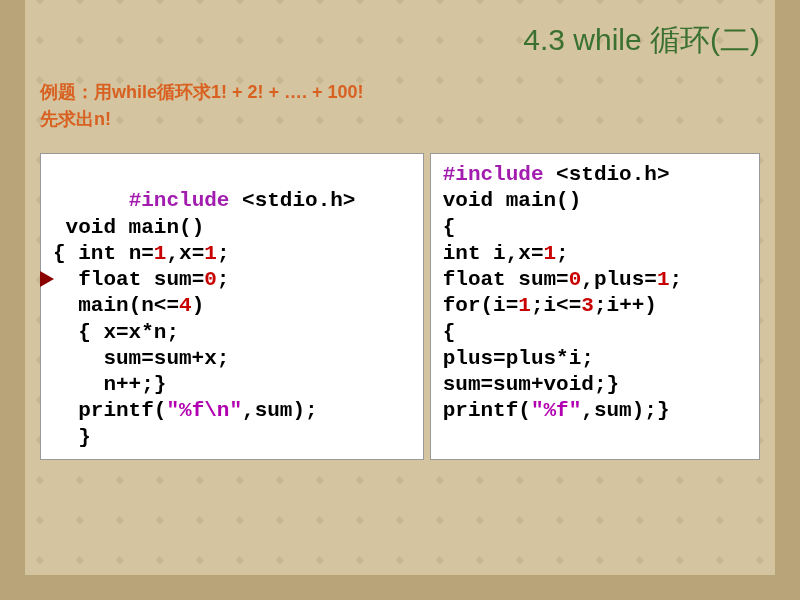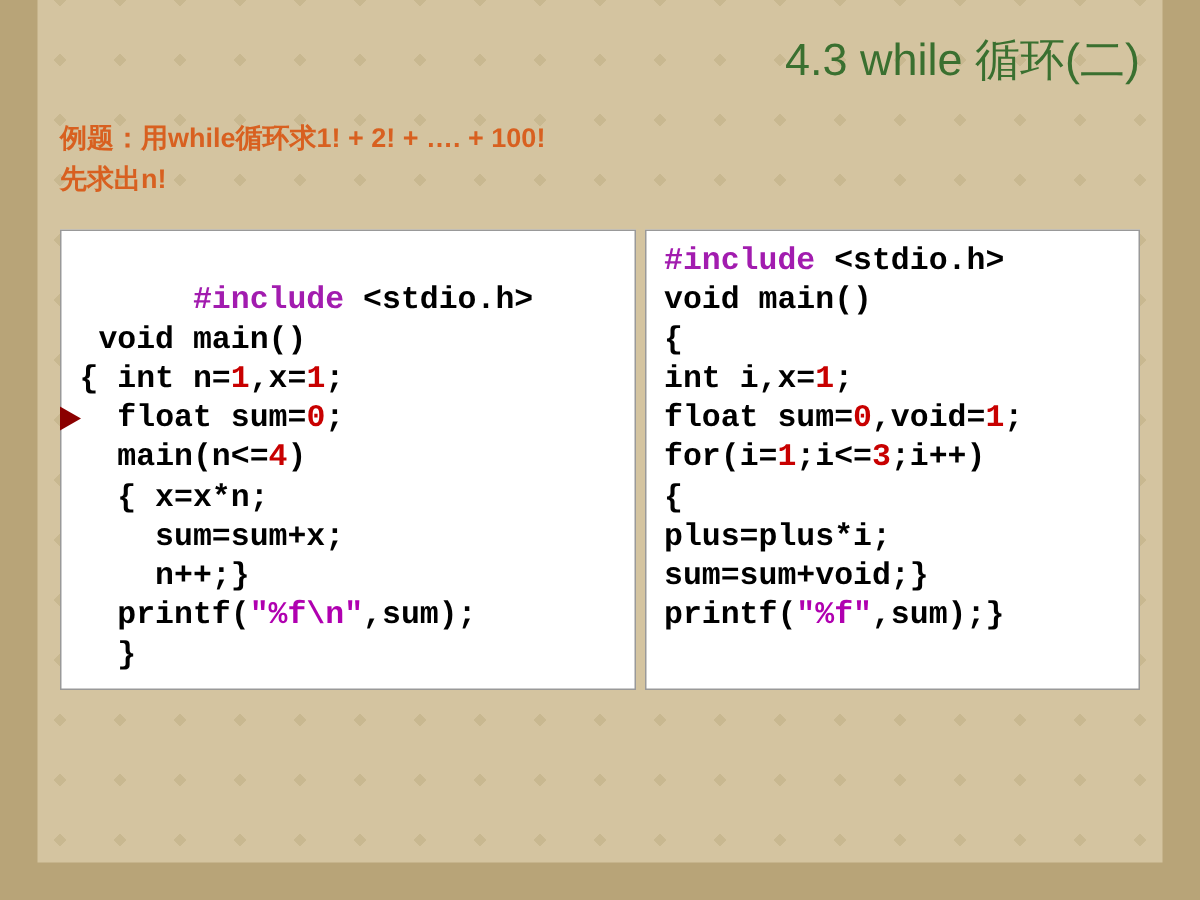--- a/index.html
+++ b/index.html
@@ -111,20 +111,20 @@
 <span>  { x=x*n;</span>
 <span>    sum=sum+x;</span>
 <span>    n++;}</span>
 <span>  printf(</span><span class="str-pink">"%f\n"</span><span>,sum);</span>
 <span>  }</span></div>
 
     <div class="code-panel code-right"><span class="kw-green">#include</span><span> &lt;stdio.h&gt;</span>
 <span class="kw-blue">void</span><span> main()</span>
 <span>{</span>
 <span class="kw-blue">int</span><span> i,x=</span><span class="num-red">1</span><span>;</span>
-<span class="kw-blue">float</span><span> sum=</span><span class="num-red">0</span><span>,void=</span><span class="num-red">1</span><span>;</span>
+<span class="kw-blue">float</span><span> sum=</span><span class="num-red">0</span><span>,plus=</span><span class="num-red">1</span><span>;</span>
 <span class="kw-blue">for</span><span>(i=</span><span class="num-red">1</span><span>;i&lt;=</span><span class="num-red">3</span><span>;i++)</span>
 <span>{</span>
 <span>plus=plus*i;</span>
 <span>sum=sum+void;}</span>
 <span>printf(</span><span class="str-pink">"%f"</span><span>,sum);}</span></div>
   </div>
 </div>
 
 </body></html>

